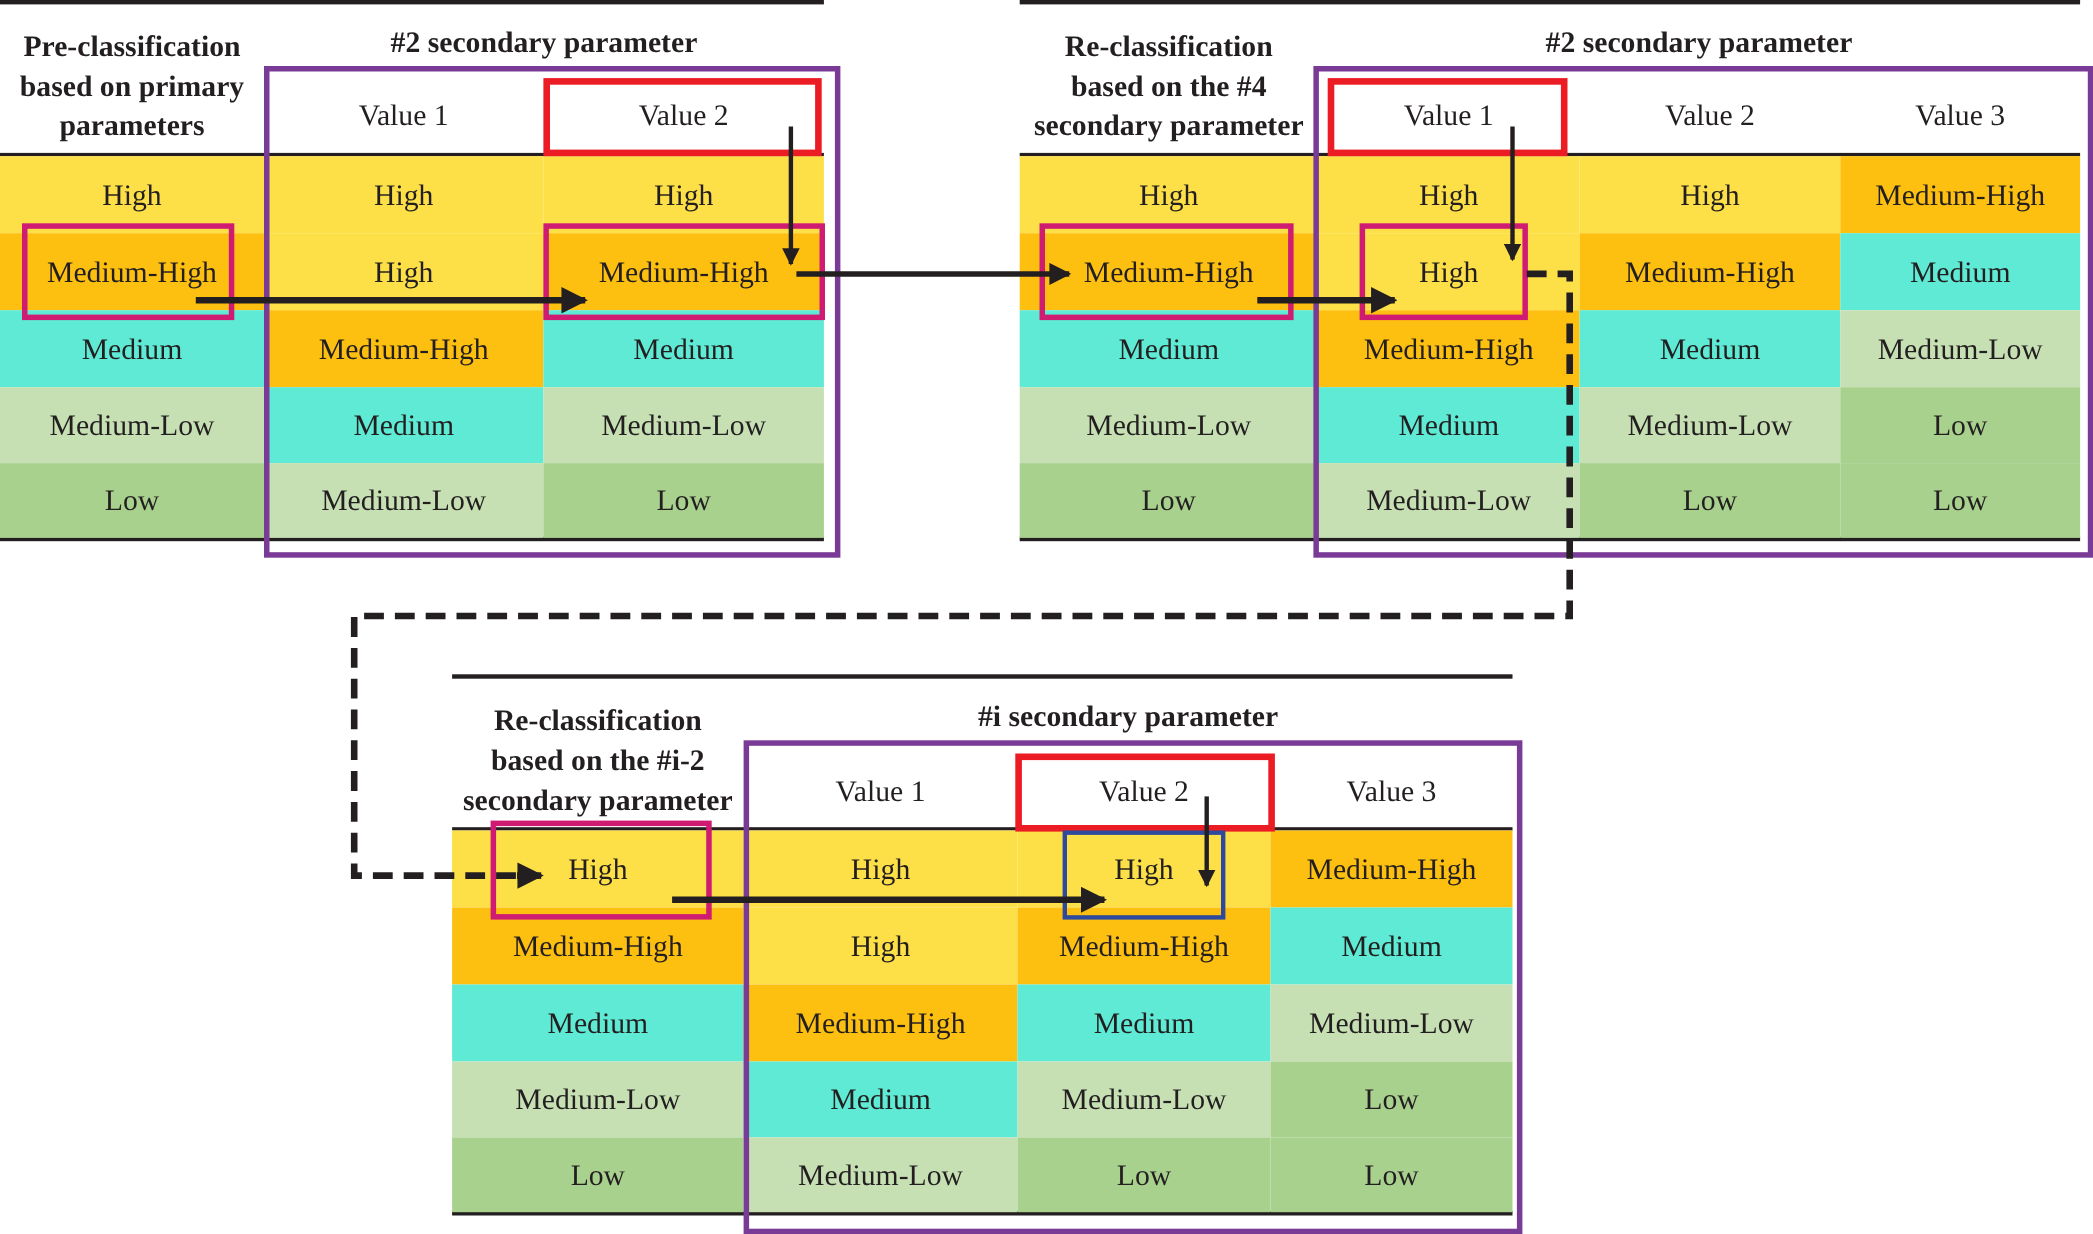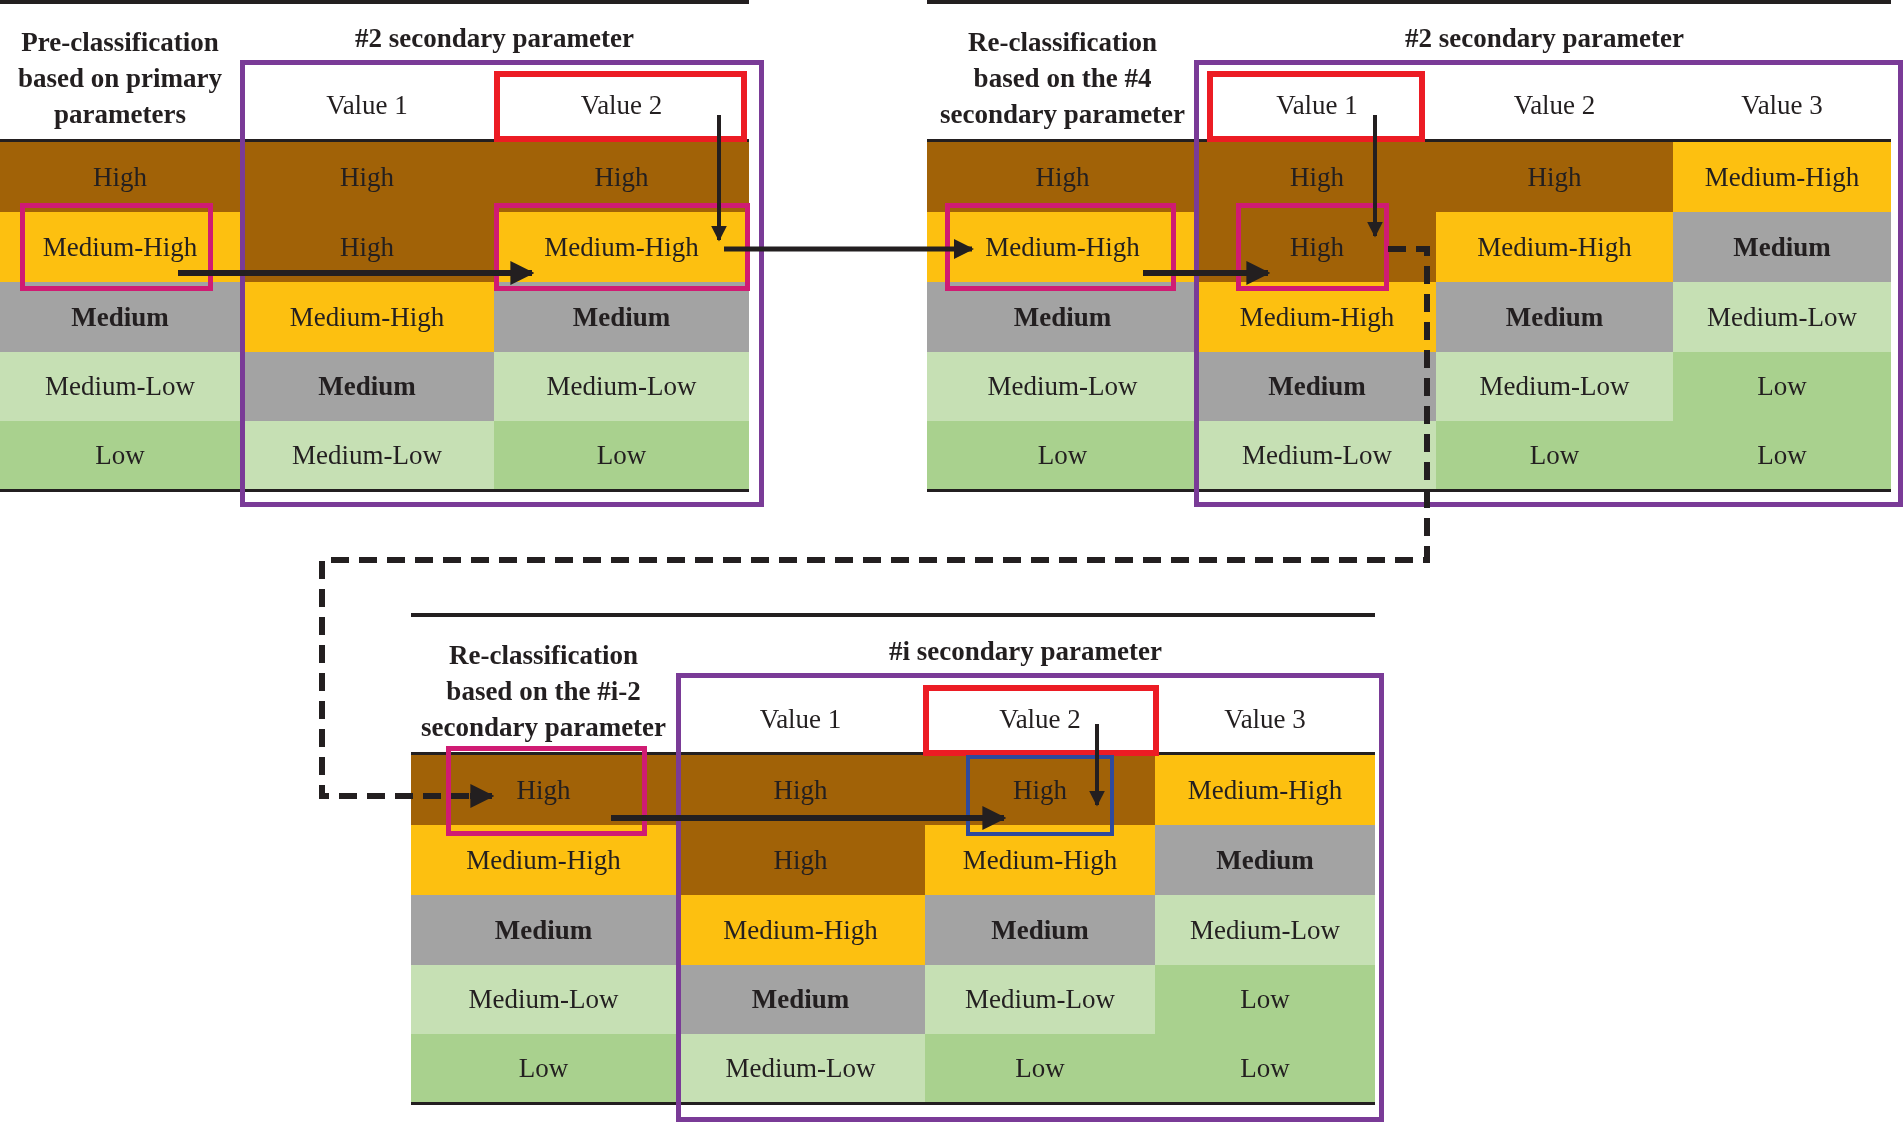--- a/index.html
+++ b/index.html
@@ -2,23 +2,23 @@
 <html><head>
 <meta charset="utf-8">
 <style>
   html, body { margin: 0; padding: 0; background: #ffffff; }
   body { width: 1903px; height: 1122px; position: relative; overflow: hidden;
          font-family: "Liberation Serif", "DejaVu Serif", serif; color: #231f20; }
   .hline { position: absolute; background: #231f20; height: 4px; }
   .title { position: absolute; font-weight: bold; font-size: 27px; text-align: center; line-height: 36px; white-space: nowrap; }
   .colhdr { position: absolute; font-size: 27px; text-align: center; display: flex; align-items: center; justify-content: center; }
   .cell { position: absolute; font-size: 27px; display: flex; align-items: center; justify-content: center; white-space: nowrap; }
-  .lvl-high { background: #a16207; }
+  .lvl-high { background: #fde047; }
   .lvl-medium-high { background: #fdc010; }
-  .lvl-medium { background: #a3a3a3; font-weight: bold; }
+  .lvl-medium { background: #5eead4; }
   .lvl-medium-low { background: #c6e0b4; }
   .lvl-low { background: #a9d18e; }
   .box { position: absolute; box-sizing: border-box; pointer-events: none; }
   .box-purple { border: 5px solid #7a3b97; }
   .box-red { border: 6px solid #ec1c24; }
   .box-magenta { border: 5px solid #d01b73; }
   .box-blue { border: 4px solid #2e4a9c; }
   svg.overlay { position: absolute; left: 0; top: 0; pointer-events: none; }
 </style>
 </head>

